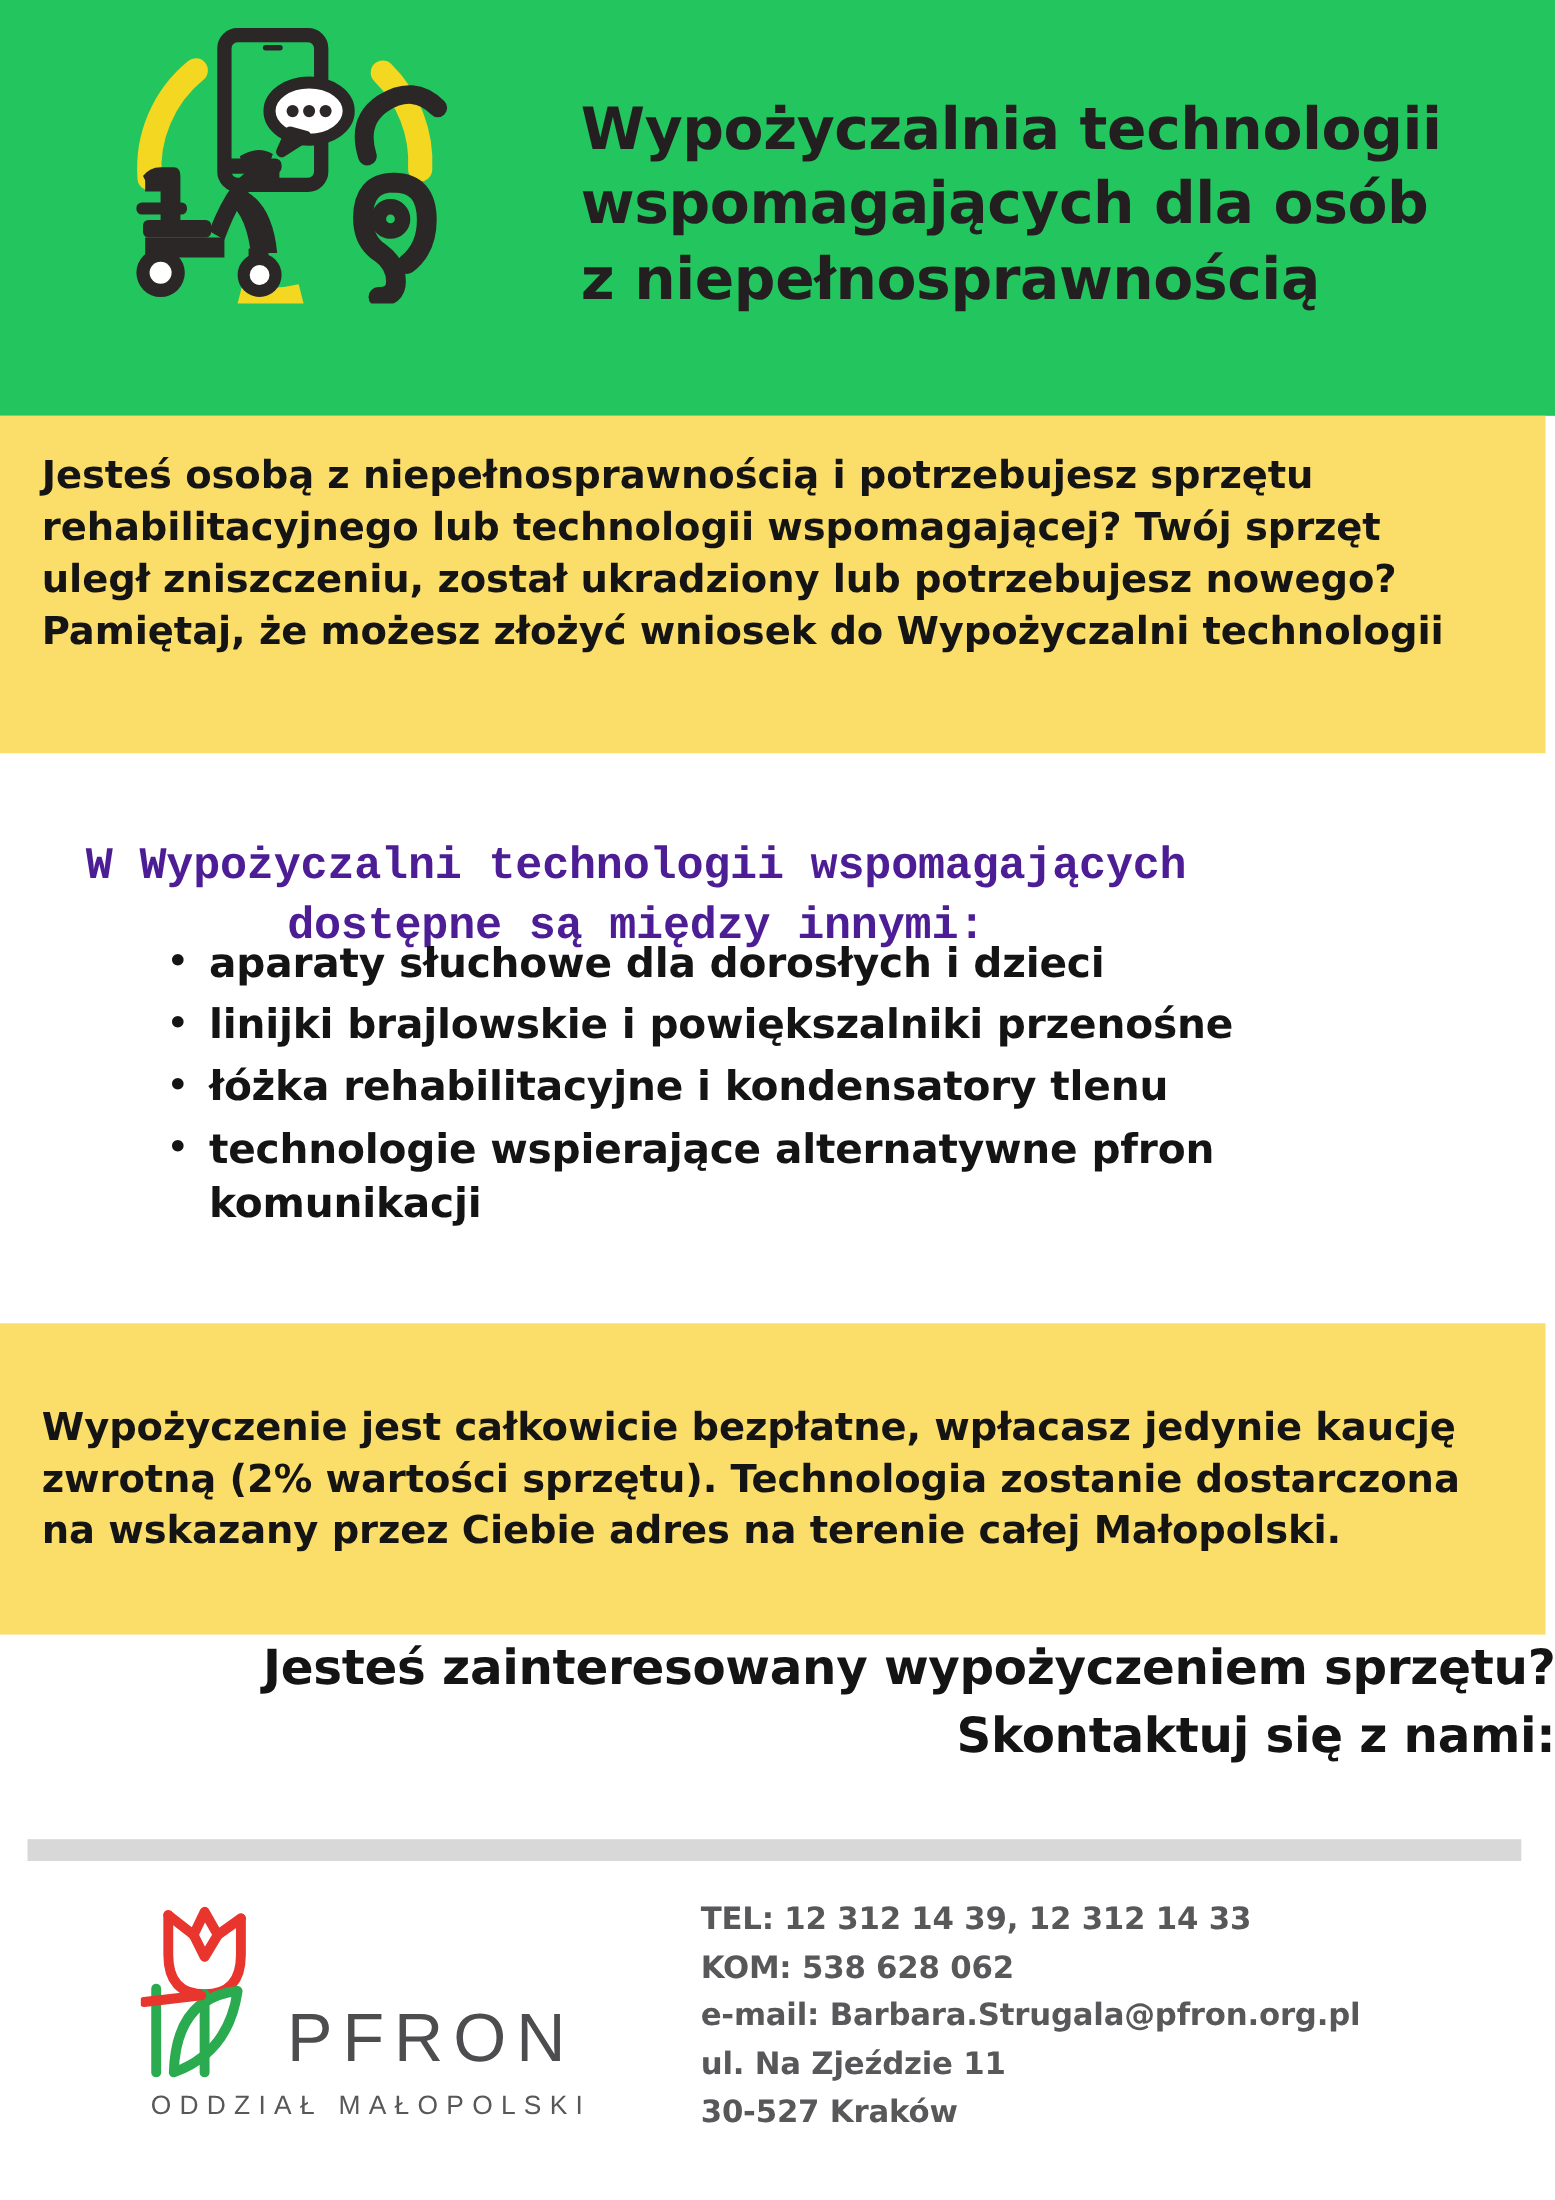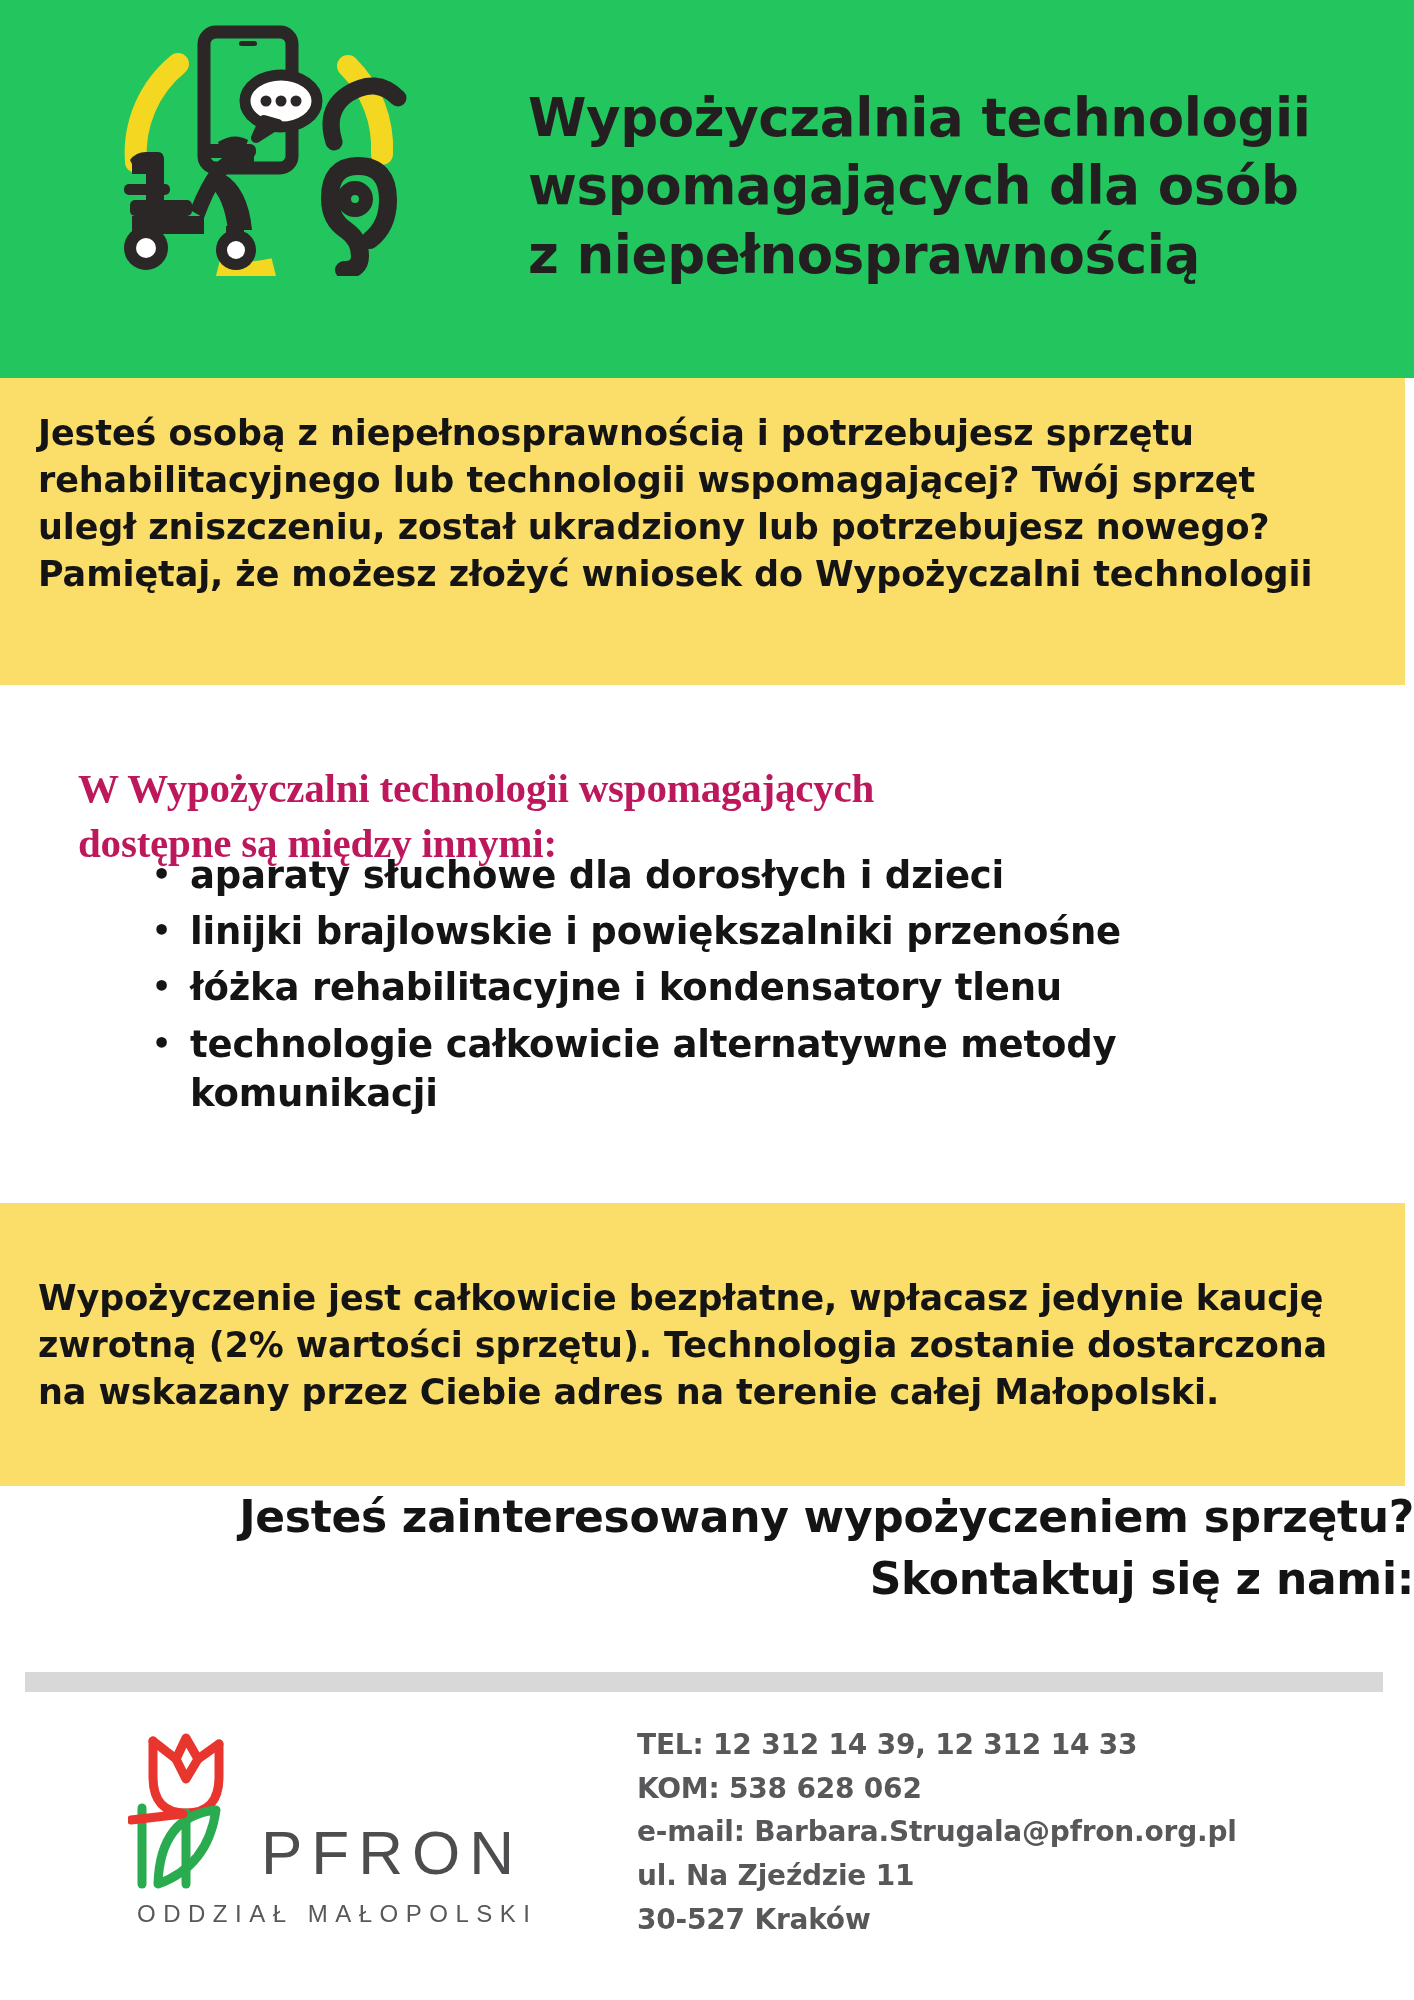--- a/index.html
+++ b/index.html
@@ -84,26 +84,27 @@
     left: 0;
     top: 685px;
     width: 1414px;
     height: 518px;
     background: #ffffff;
   }
   .list-heading {
     position: absolute;
     left: 78px;
     top: 42px;
-    font-family: Liberation Serif, serif;
+    font-family: Liberation Mono, monospace;
     font-weight: 700;
     font-size: 41px;
     line-height: 1.33;
-    color: #be185d;
+    color: #4c1d95;
     letter-spacing: -0.2px;
+    text-align: center;
   }
   .list-heading .hline { display: block; white-space: nowrap; }
   ul.bullets {
     position: absolute;
     left: 150px;
     top: 166px;
     margin: 0;
     padding: 0 0 0 40px;
     list-style: none;
     width: 1180px;
@@ -264,21 +265,21 @@
 
 <div class="list-section">
   <h2 class="list-heading">
     <span class="hline">W Wypożyczalni technologii wspomagających</span>
     <span class="hline">dostępne są między innymi:</span>
   </h2>
   <ul class="bullets">
     <li>aparaty słuchowe dla dorosłych i dzieci</li>
     <li>linijki brajlowskie i powiększalniki przenośne</li>
     <li>łóżka rehabilitacyjne i kondensatory tlenu</li>
-    <li>technologie całkowicie alternatywne metody komunikacji</li>
+    <li>technologie wspierające alternatywne pfron komunikacji</li>
   </ul>
 </div>
 
 <div class="band-yellow band-2">
   <div class="band-text">
     <span class="bline">Wypożyczenie jest całkowicie bezpłatne, wpłacasz jedynie kaucję</span>
     <span class="bline">zwrotną (2% wartości sprzętu). Technologia zostanie dostarczona</span>
     <span class="bline">na wskazany przez Ciebie adres na terenie całej Małopolski.</span>
   </div>
 </div>

